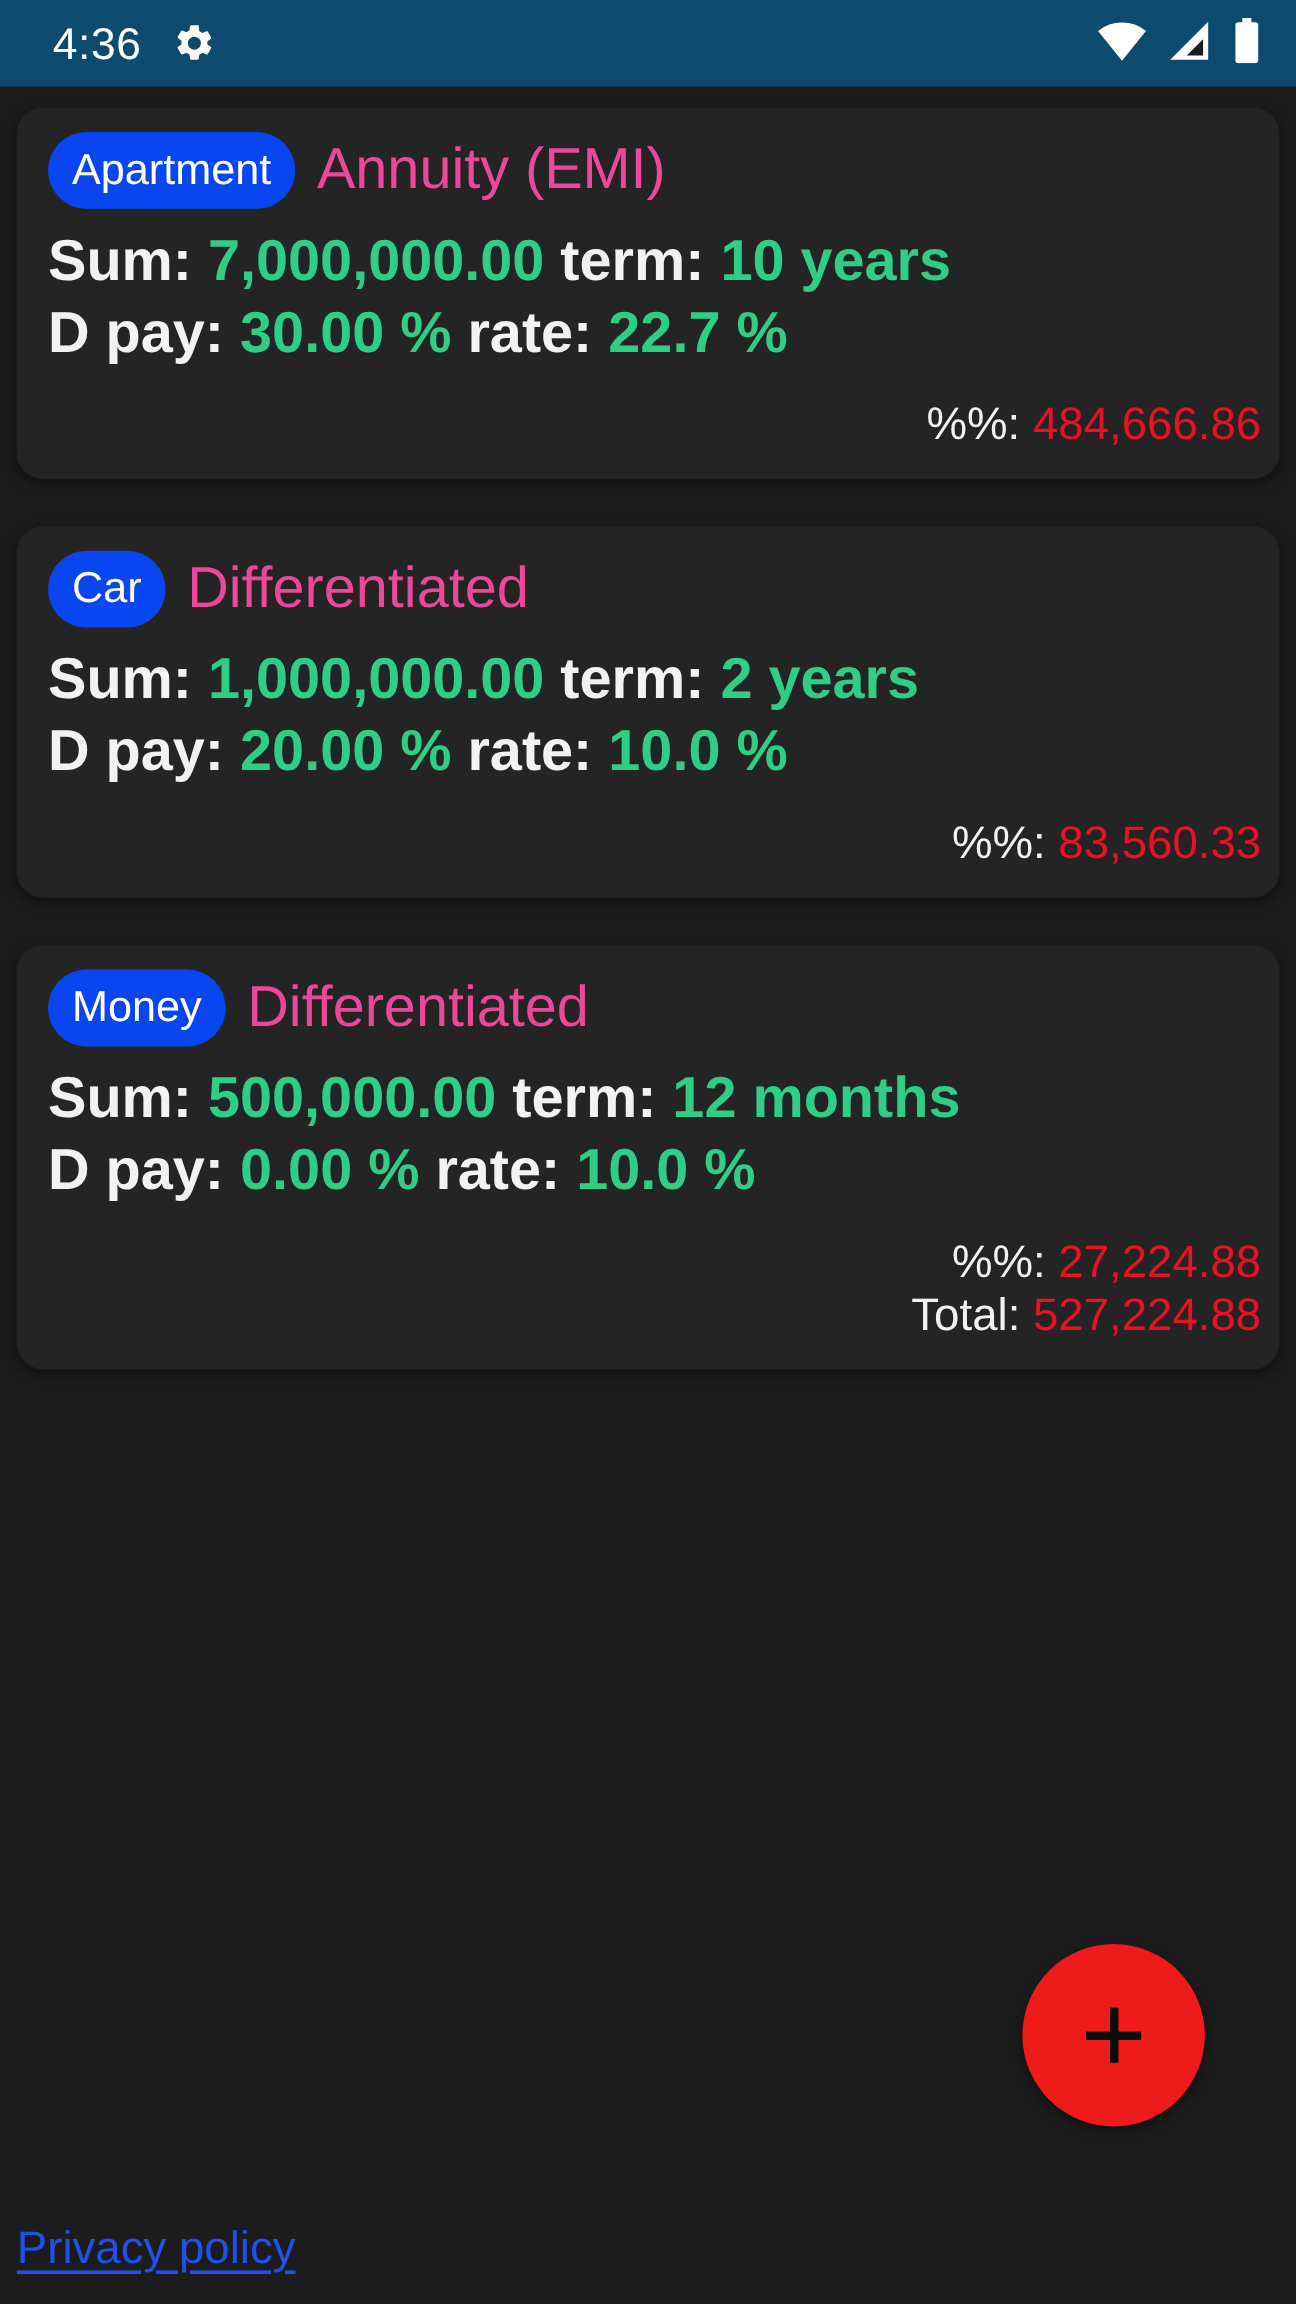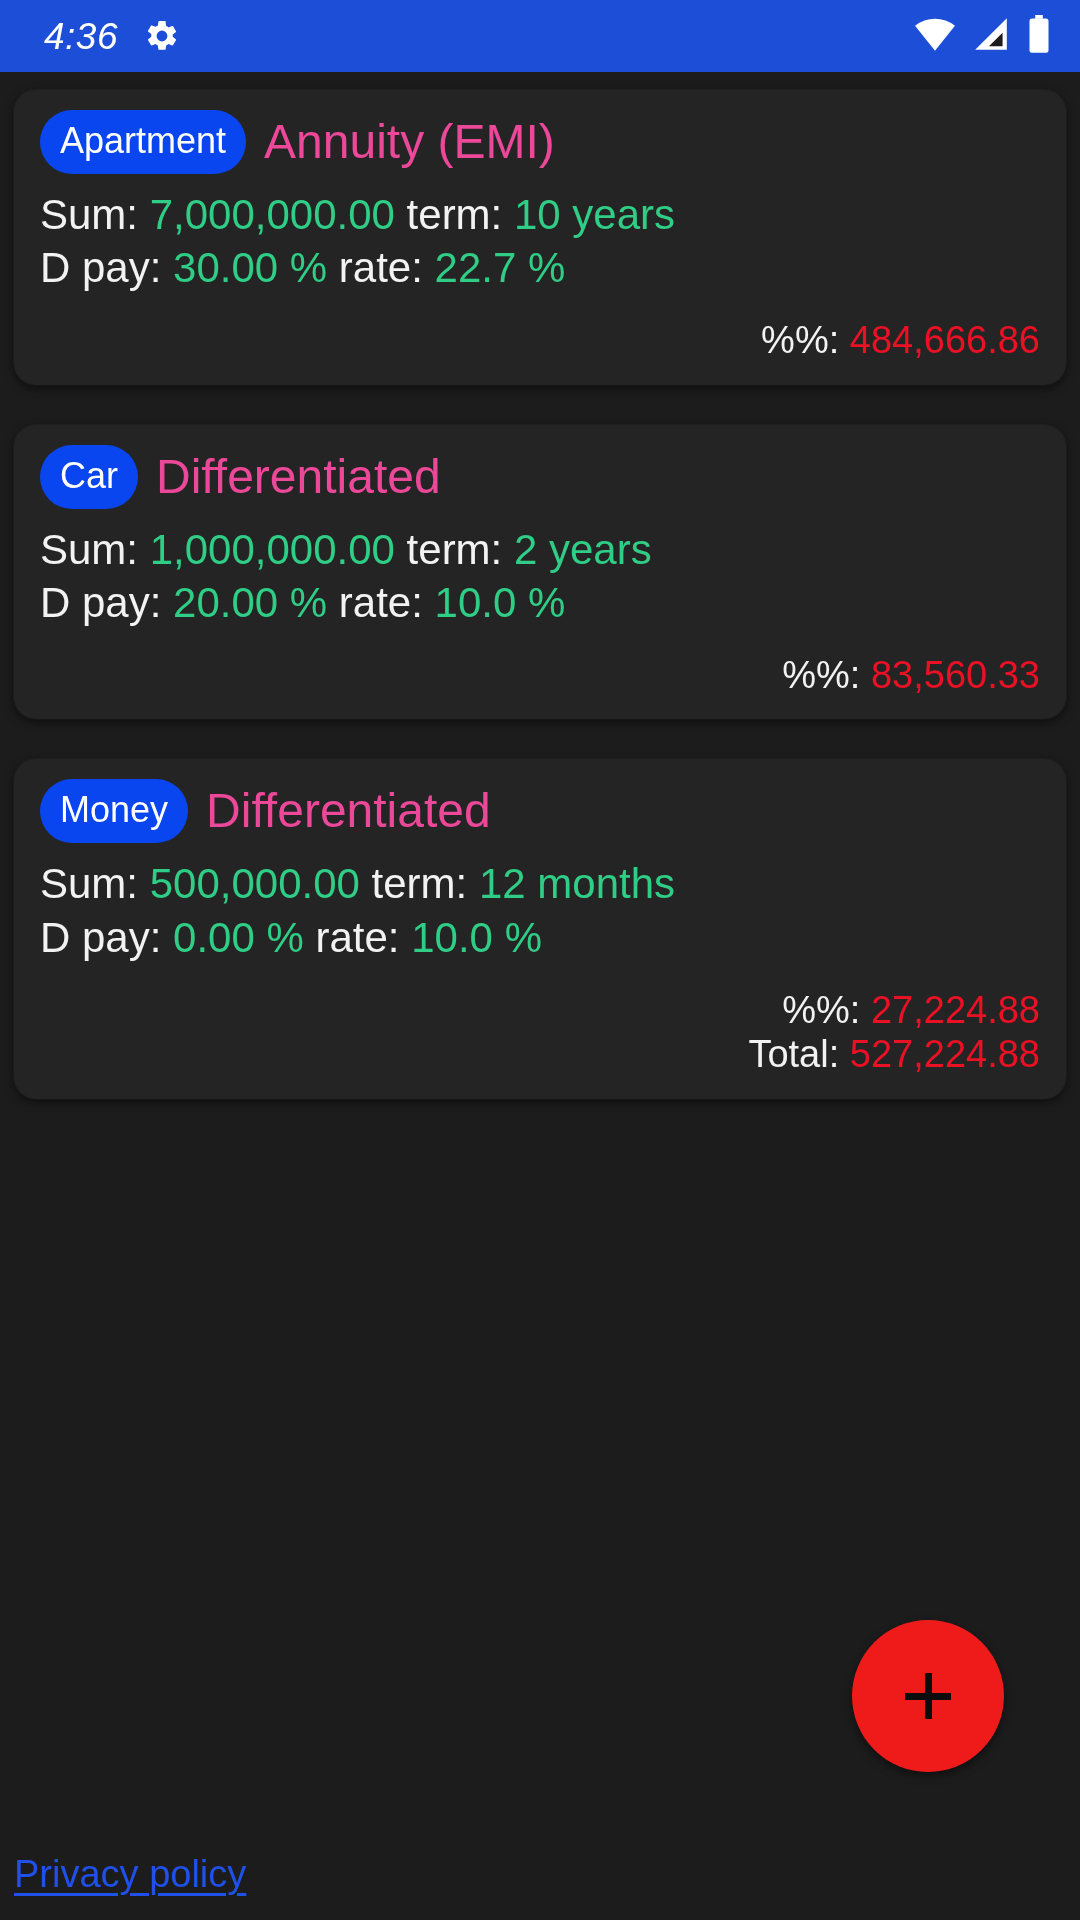--- a/index.html
+++ b/index.html
@@ -15,26 +15,25 @@
   body {
     position: relative;
     display: flex;
     flex-direction: column;
   }
 
   
   .status-bar {
     height: 72px;
     flex: 0 0 72px;
-    background: #1d4ed8;
+    background: #0c4a6e;
     display: flex;
     align-items: center;
     padding: 0 28px 0 44px;
     color: #ffffff;
-    font-style: italic;
   }
   .status-time {
     font-size: 37px;
     letter-spacing: 0.5px;
     line-height: 1;
     font-family: "Liberation Sans", sans-serif;
   }
   .status-gear {
     margin-left: 26px;
     display: flex;
@@ -52,21 +51,21 @@
     flex: 1 1 auto;
     position: relative;
     padding: 18px 0 0 0;
   }
 
   .card {
     position: relative;
     margin: 0 14px 40px 14px;
     background: #242424;
     border-radius: 22px;
-    padding: 20px 26px 22px 26px;
+    padding: 20px 15px 22px 26px;
     box-shadow: 0 3px 10px rgba(0,0,0,0.55),
                 0 0 0 1px rgba(255,255,255,0.035);
   }
 
   .card-head {
     display: flex;
     align-items: center;
     gap: 18px;
     margin-bottom: 16px;
   }
@@ -82,25 +81,26 @@
   }
 
   .card-type {
     color: #ec4899;
     font-size: 48px;
     line-height: 1;
     white-space: nowrap;
   }
 
   .row {
-    font-size: 42px;
+    font-size: 48px;
     line-height: 1.17;
     color: #f2f2f2;
     white-space: nowrap;
     margin-top: 4px;
+    font-weight: bold;
   }
   .row .lbl { color: #f2f2f2; }
   .row .val { color: #2fcd85; }
 
   .totals {
     margin-top: 26px;
     text-align: right;
   }
   .totals .trow {
     font-size: 38px;

